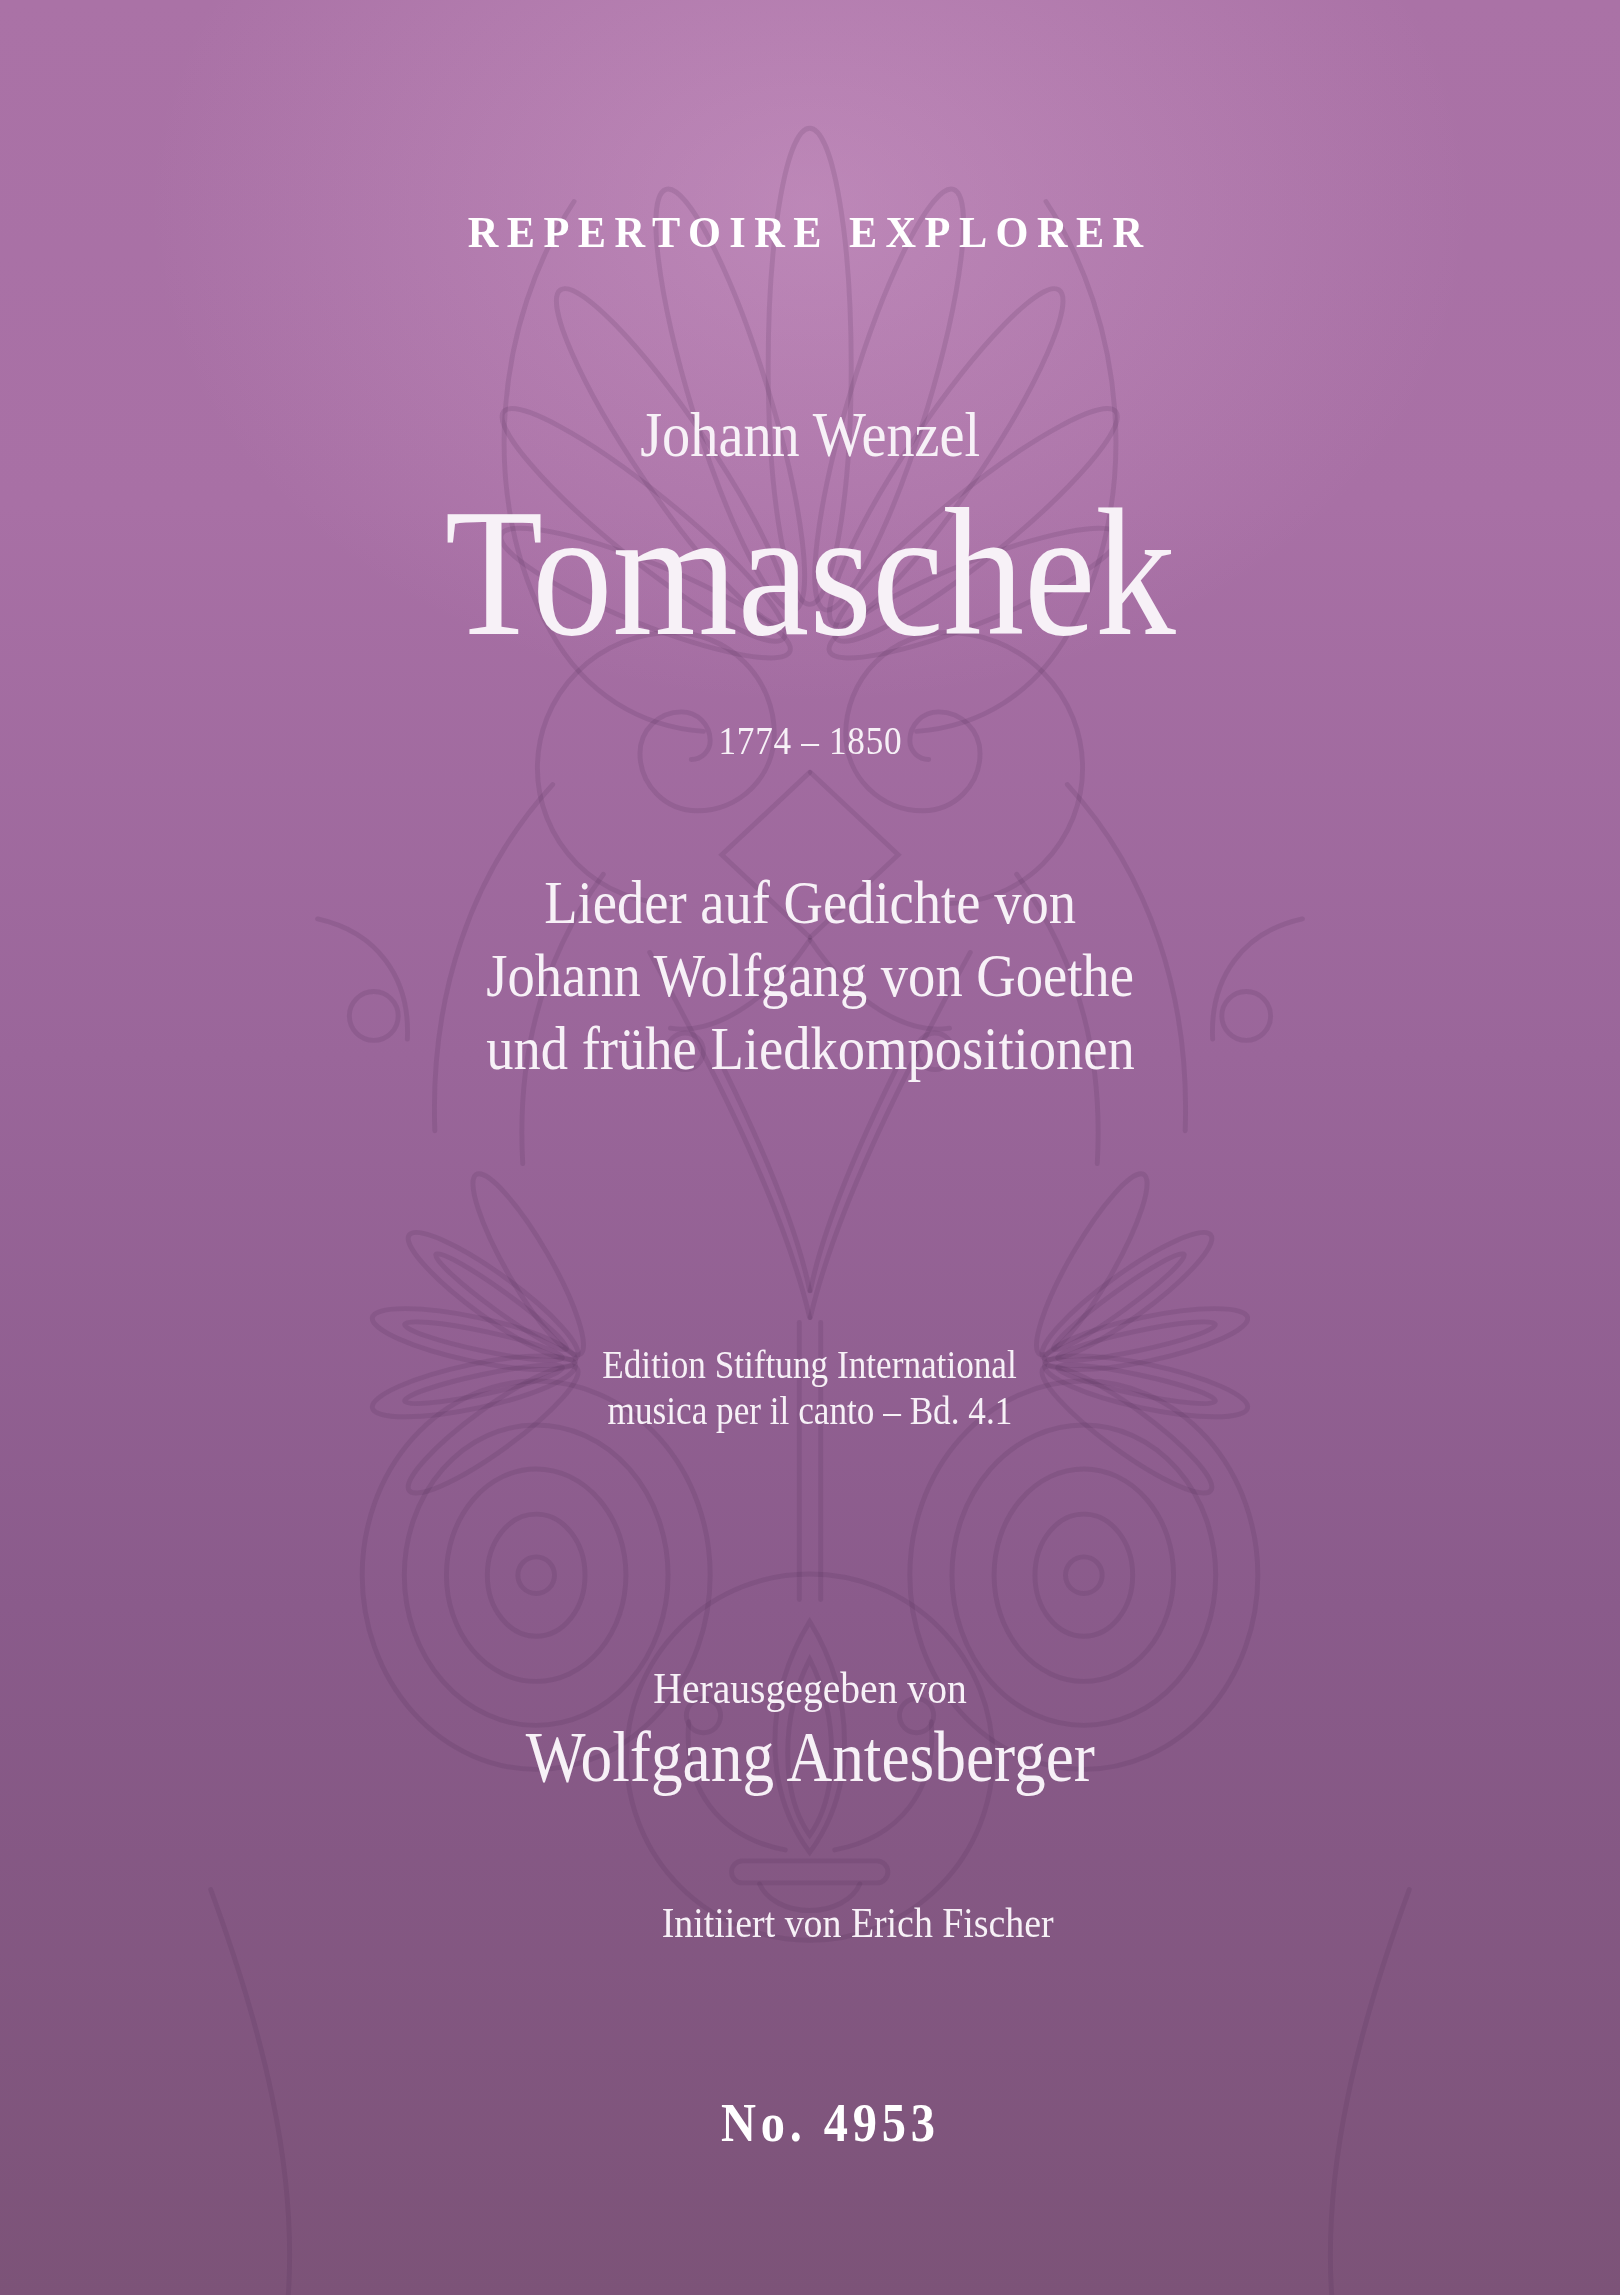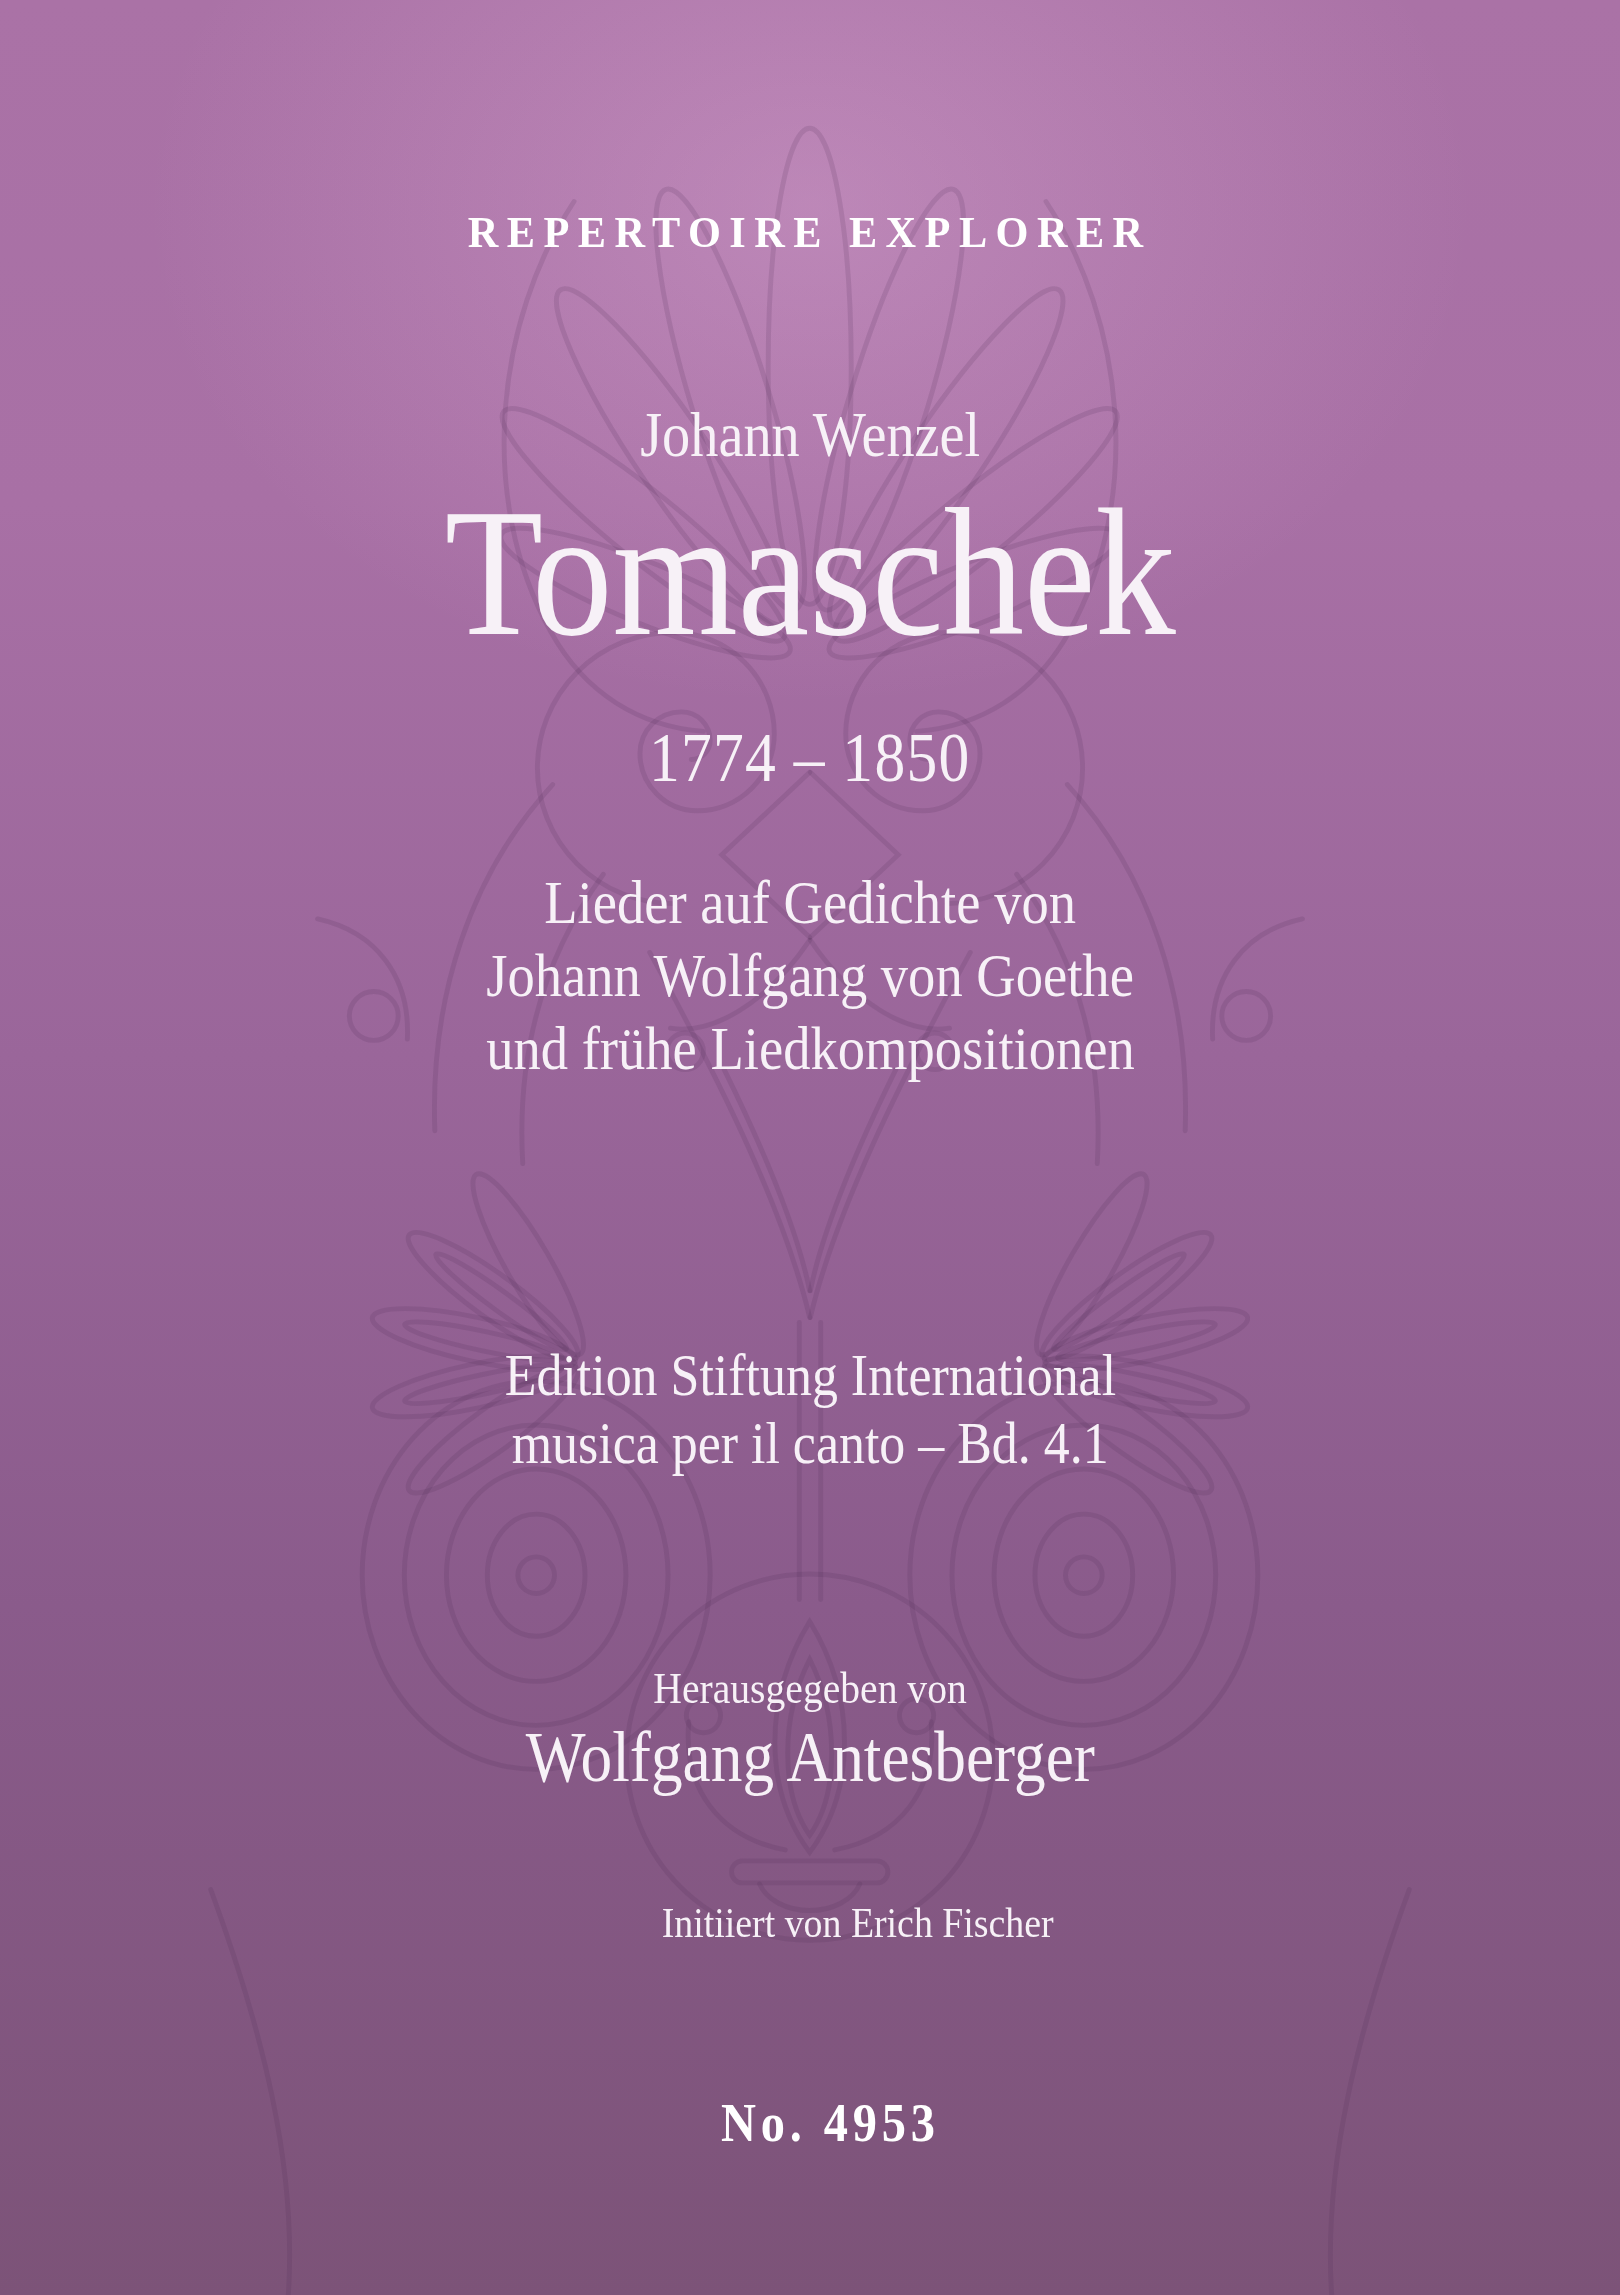--- a/index.html
+++ b/index.html
@@ -41,23 +41,23 @@
   .brand {
     top: 206px;
     font-size: 45px;
     font-weight: 700;
     letter-spacing: 0.20em;
     color: #ffffff;
   }
   .brand .narrow { transform: scaleX(0.94); }
   .johann   { top: 397px;  font-size: 64px; }
   .surname  { top: 481px;  font-size: 183px; line-height: 1.0; }
-  .years    { top: 717px; font-size: 70px; letter-spacing: 0.02em; }
+  .years    { top: 717px; font-size: 40px; letter-spacing: 0.02em; }
   .worktitle{ top: 866px; font-size: 62px; line-height: 1.18; }
-  .edition  { top: 1342px; font-size: 59px;  line-height: 1.15; }
+  .edition  { top: 1342px; font-size: 40px;  line-height: 1.15; }
   .editor-label { top: 1662px; font-size: 45px; }
   .editor-name  { top: 1715px; font-size: 72px; }
   .initiative   { top: 1892px; font-size: 43px; line-height: 1.42; margin-left: 48px; }
   .catalog {
     top: 2091px;
     font-size: 55px;
     font-weight: 700;
     letter-spacing: 0.10em;
     color: #ffffff;
     margin-left: 20px;

